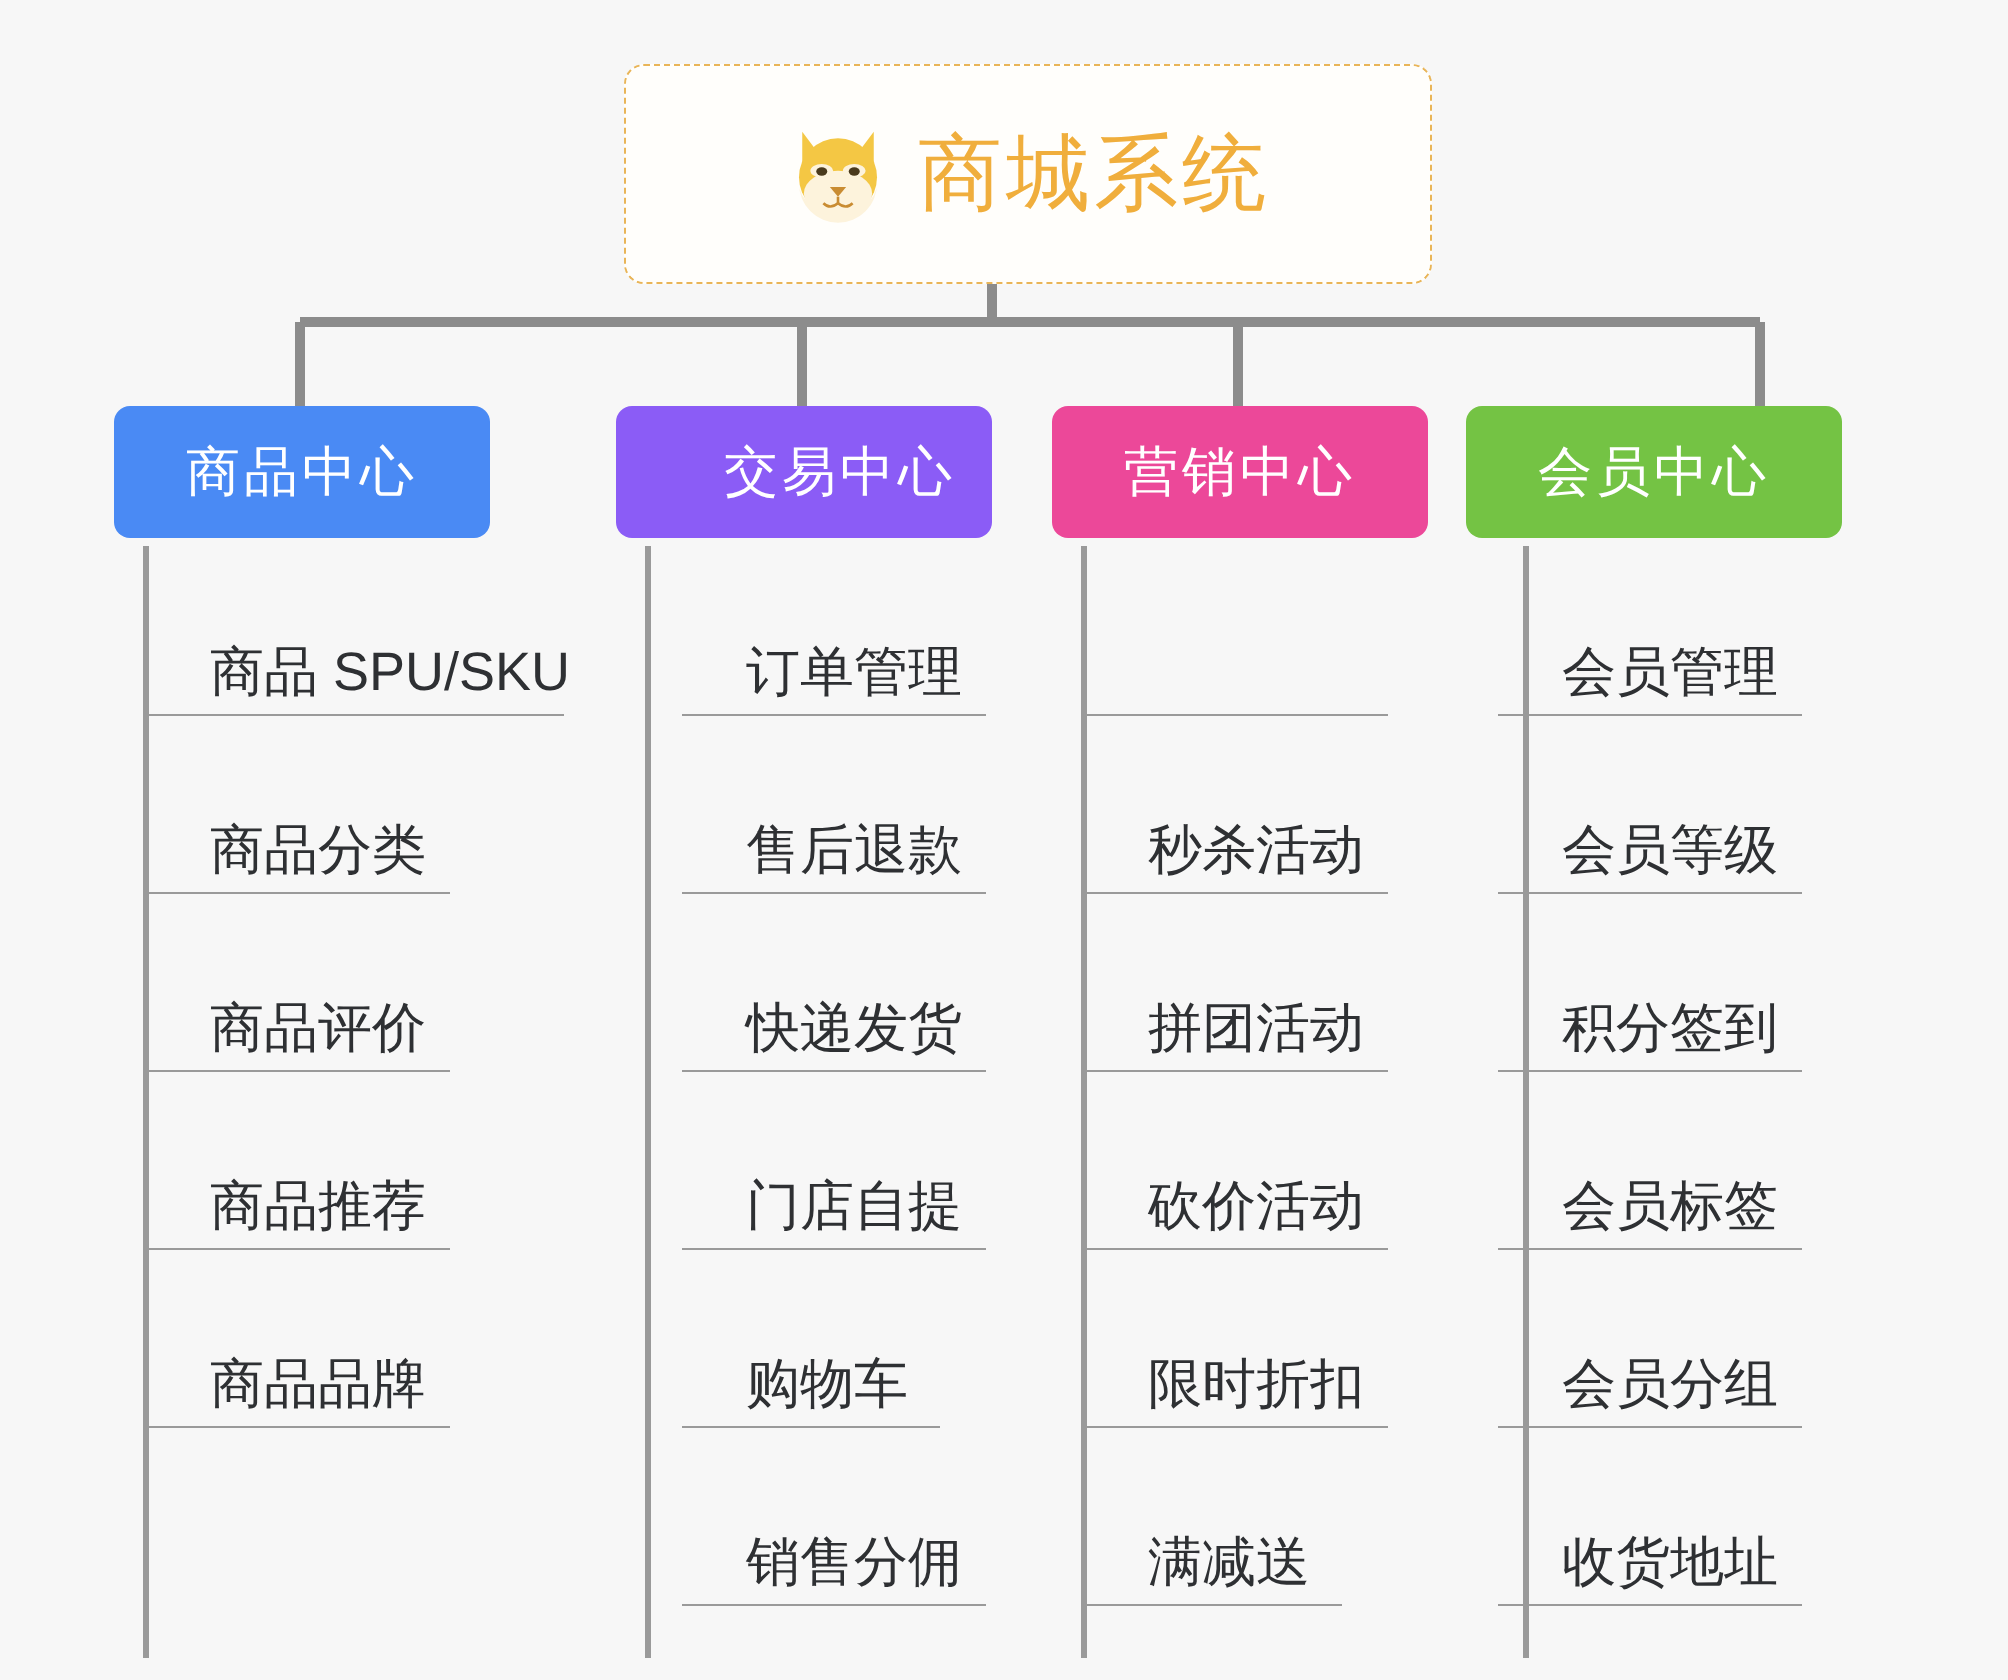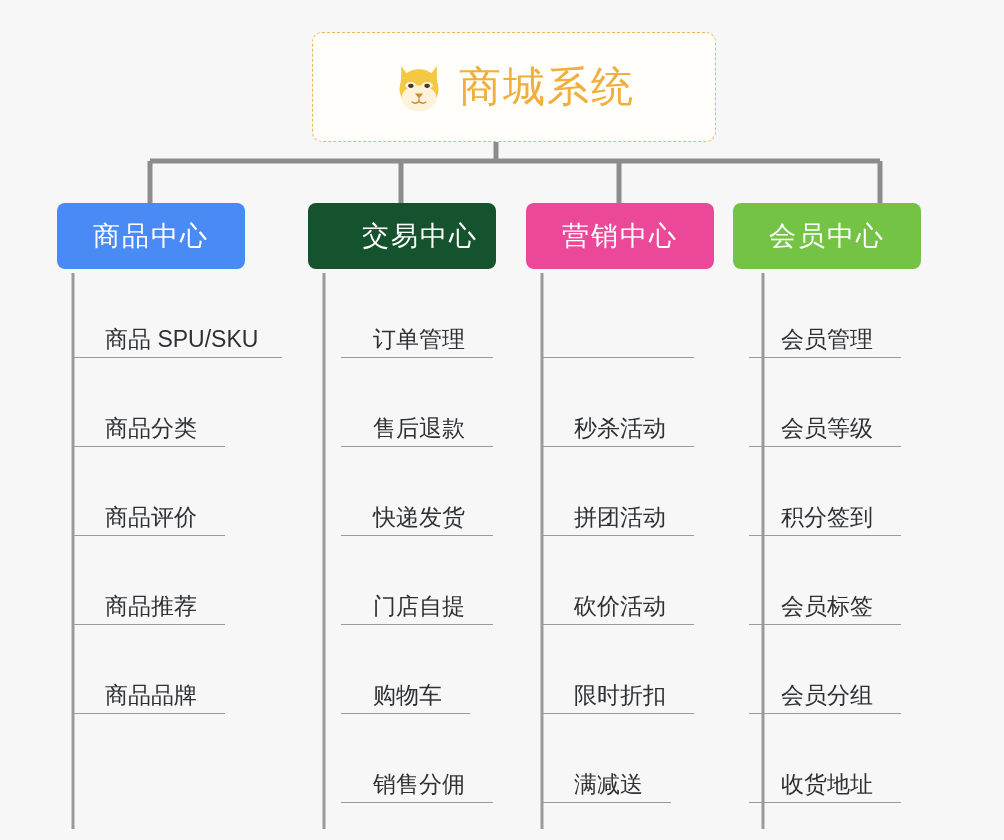--- a/index.html
+++ b/index.html
@@ -91,21 +91,21 @@
   .leaf-item .leaf-underline {
     position: absolute;
     left: 0;
     bottom: 0;
     height: 1px;
     background: #9a9a9a;
   }
   .leaf-item .leaf-label {
     display: inline-block;
     padding: 0 6px 6px 32px;
-    font-size: 23px;
+    font-size: 27px;
     line-height: 1.1;
     color: #2e3033;
     white-space: nowrap;
   }
 </style>
 </head>
 <body style="background: rgb(247, 247, 247);">
 
 <div id="canvas">
 
@@ -165,21 +165,21 @@
         <span class="leaf-underline" style="width:152px;"></span>
       </li>
       <li class="leaf-item">
         <span class="leaf-label">商品品牌</span>
         <span class="leaf-underline" style="width:152px;"></span>
       </li>
     </ul>
   </div>
 
   <div class="column" style="left:308px; width:188px;">
-    <div class="cat-box" style="background: #14532d; padding-left: 36px;">交易中心</div>
+    <div class="cat-box" style="background: #8b5cf6; padding-left: 36px;">交易中心</div>
     <ul class="leaf-list" style="left:0;margin-left:33px;">
       <li class="leaf-item">
         <span class="leaf-label">订单管理</span>
         <span class="leaf-underline" style="width:152px;"></span>
       </li>
       <li class="leaf-item">
         <span class="leaf-label">售后退款</span>
         <span class="leaf-underline" style="width:152px;"></span>
       </li>
       <li class="leaf-item">

